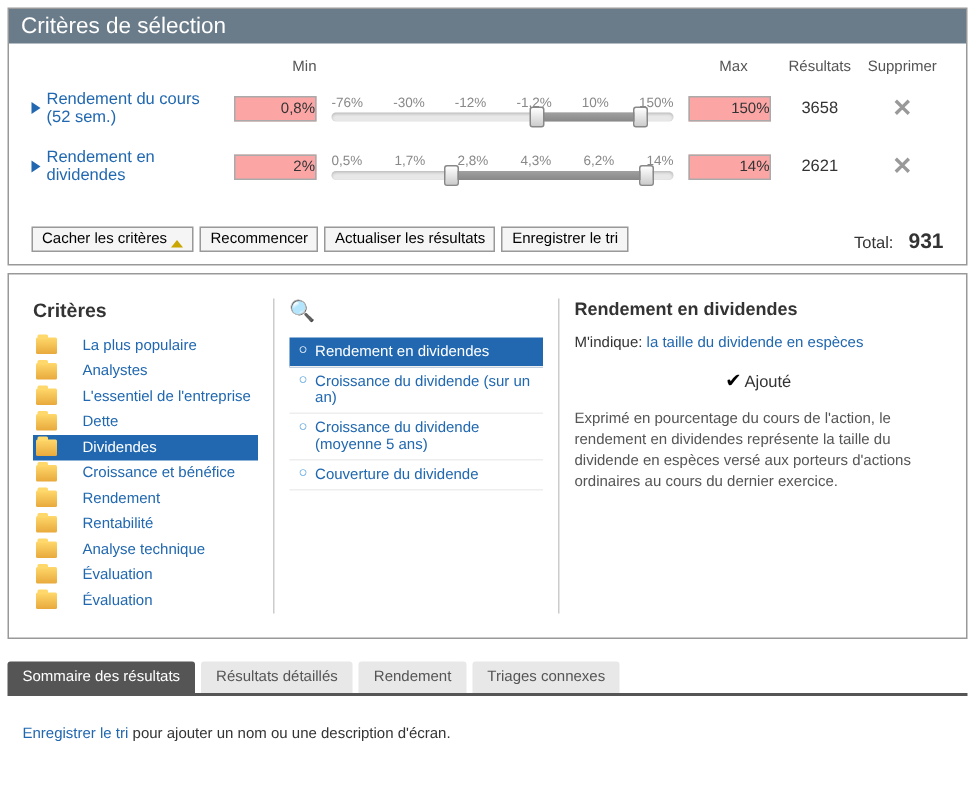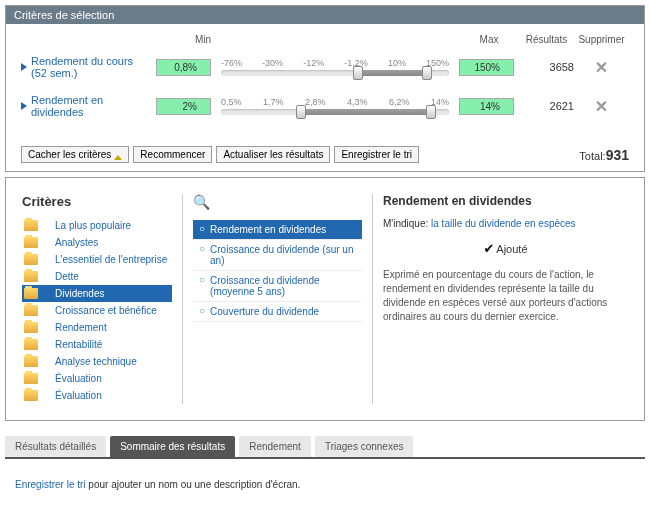--- a/index.html
+++ b/index.html
@@ -1,42 +1,42 @@
 <!DOCTYPE html>
 <html><head>
 <meta charset="utf-8">
 <style>
 * { box-sizing: border-box; margin: 0; padding: 0; }
 body { font-family: Arial, sans-serif; font-size: 11px; color: #333; background: #fff; width: 650px; }
 .outer { border: 1px solid #999; margin: 5px; }
-.header-bar { background: #6a7b8a; color: #fff; padding: 3px 8px; font-size: 11px; }
+.header-bar { background: #6a7b8a; color: #fff; padding: 3px 8px; font-size: 15px; }
 .selection-area { padding: 10px 15px 5px 15px; }
 .col-headers { display: flex; align-items: center; font-size: 10px; color: #555; margin-bottom: 10px; }
 .col-headers .lbl { width: 130px; }
 .col-headers .min { width: 60px; text-align: right; }
 .col-headers .slider { flex: 1; text-align: center; }
 .col-headers .max { width: 60px; text-align: center; }
 .col-headers .res { width: 55px; text-align: center; }
 .col-headers .del { width: 55px; text-align: center; }
 .crit-row { display: flex; align-items: center; margin-bottom: 15px; }
 .crit-row .lbl { width: 130px; color: #2168b0; font-size: 11px; display: flex; align-items: center; gap: 4px; }
 .tri-right { display: inline-block; width: 0; height: 0; border-top: 4px solid transparent; border-bottom: 4px solid transparent; border-left: 6px solid #2168b0; }
-.value-box { width: 55px; border: 1px solid #aaa; background: #86efac; padding: 2px 13px; font-size: 10px; text-align: right; margin: 0 5px; }
+.value-box { width: 55px; border: 1px solid #aaa; background: #fca5a5; padding: 2px 0; font-size: 10px; text-align: right; margin: 0 5px; }
 .slider-area { flex: 1; position: relative; padding: 0 5px; }
 .ticks { display: flex; justify-content: space-between; font-size: 9px; color: #888; }
 .track { height: 6px; background: #e8e8e8; border-radius: 3px; position: relative; margin-top: 2px; box-shadow: inset 0 1px 2px rgba(0,0,0,0.2); }
 .fill { position: absolute; height: 100%; background: linear-gradient(#a0a0a0,#888); border-radius: 3px; }
 .handle { position: absolute; width: 10px; height: 14px; background: linear-gradient(#fff,#ccc); border: 1px solid #888; border-radius: 2px; top: -4px; }
-.res-val { width: 55px; text-align: right; font-size: 11px; color: #333; }
+.res-val { width: 55px; text-align: center; font-size: 11px; color: #333; }
 .del-col { width: 55px; text-align: center; color: #999; font-size: 16px; font-weight: bold; cursor: pointer; }
 .action-row { display: flex; align-items: center; padding: 8px 15px; gap: 4px; }
 .btn { border: 1px solid #999; background: #f5f5f5; padding: 2px 6px; font-size: 10px; cursor: pointer; display: inline-flex; align-items: flex-end; gap: 3px; }
 .arrow-up { display:inline-block; width:0; height:0; border-left:4px solid transparent; border-right:4px solid transparent; border-bottom:5px solid #c9a600; }
 .total-area { margin-left: auto; font-size: 11px; }
-.total-area .num { font-size: 14px; font-weight: bold; margin-left: 0; }
+.total-area .num { font-size: 14px; font-weight: bold; margin-left: 10px; }
 .crit-section { border: 1px solid #999; margin: 5px; padding: 16px; display: flex; gap: 10px; position: relative; }
 .left-col { width: 150px; }
 .crit-title { font-size: 13px; font-weight: bold; margin-bottom: 8px; }
 .folder-list { list-style: none; }
 .folder-list li { display: flex; align-items: center; gap: 17px; padding: 3px 2px; color: #2168b0; font-size: 10px; cursor: pointer; }
 .folder-list li.active { background: #2168b0; color: #fff; }
 .folder-icon { width: 14px; height: 11px; background: linear-gradient(#ffd86b,#e8a93c); border-radius: 1px; position: relative; }
 .folder-icon:before { content:""; position:absolute; width:7px; height:3px; background:#ffd86b; top:-2px; left:1px; border-radius:1px 1px 0 0; }
 .mid-col { width: 180px; border-left: 1px solid #ccc; padding-left: 10px; }
 .search-row { margin-bottom: 10px; display:flex; align-items:center; gap:4px; }
@@ -219,20 +219,20 @@
     <div class="rc-line">
       <span>M'indique:</span>
       <span class="rc-link">la taille du dividende en espèces</span>
     </div>
     <div class="rc-added"><span class="check">✔</span><span>Ajouté</span></div>
     <div class="rc-desc">Exprimé en pourcentage du cours de l'action, le rendement en dividendes représente la taille du dividende en espèces versé aux porteurs d'actions ordinaires au cours du dernier exercice.</div>
   </div>
 </div>
 
 <div class="tabs-row" id="tabs-row">
+    <div class="tab active">Sommaire des résultats</div>
     <div class="tab">Résultats détaillés</div>
-    <div class="tab active">Sommaire des résultats</div>
     <div class="tab">Rendement</div>
     <div class="tab">Triages connexes</div>
   </div>
 <div class="bottom-area">
   <span class="link">Enregistrer le tri</span><span> pour ajouter un nom ou une description d'écran.</span>
 </div>
 
 </body></html>

